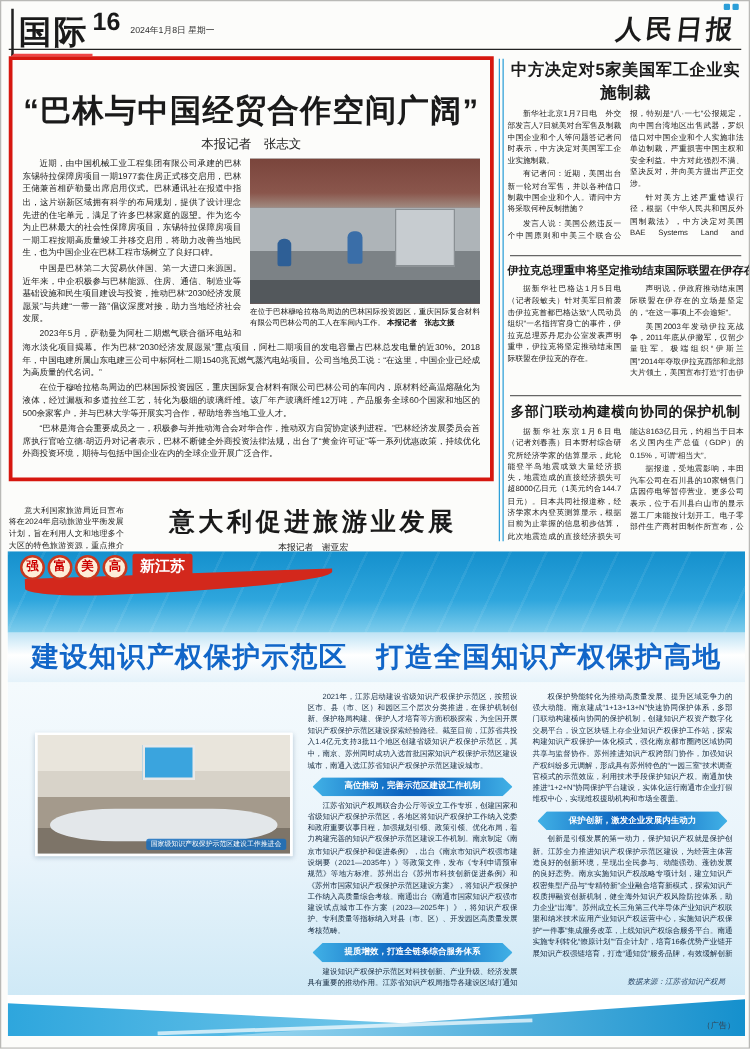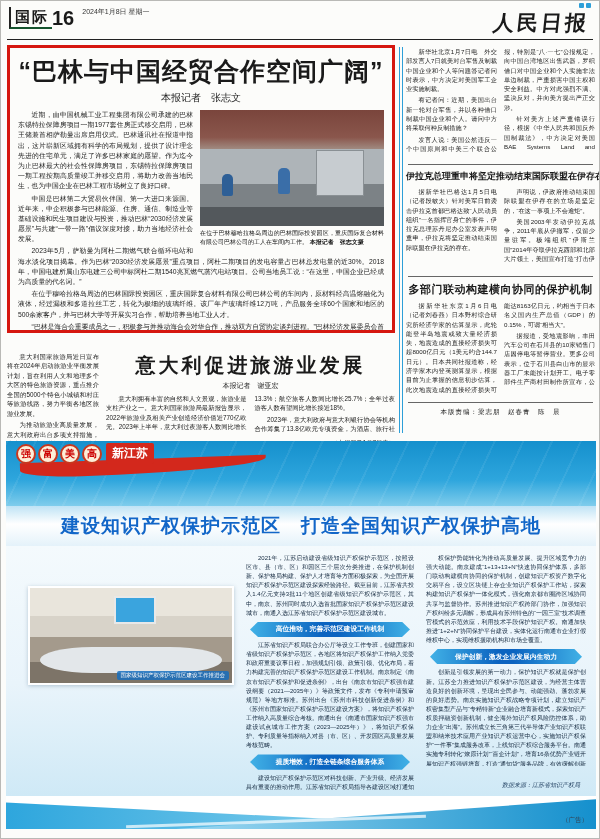--- a/index.html
+++ b/index.html
@@ -1,36 +1,36 @@
 <!DOCTYPE html>
 <html><head>
 <meta charset="utf-8">
 <style>
   html,body{margin:0;padding:0;background:#e8e8e6;}
   .page{position:relative;width:600px;height:839px;background:#fcfcfa;
     font-family:"Liberation Sans",sans-serif;color:#1a1a1a;overflow:hidden;
     border:1px solid #b9b9b6;box-sizing:border-box;}
   
   .hdr{position:absolute;top:6px;left:8px;right:8px;height:30px;}
-  .sec{display:inline-block;font-size:15px;font-weight:bold;letter-spacing:2px;
-    border-left:2px solid #222;border-bottom:2px solid #14532d;padding:1px 3px 0 4px;}
+  .sec{display:inline-block;font-size:26px;font-weight:bold;letter-spacing:2px;
+    border-left:2px solid #222;border-bottom:2px solid #ef4444;padding:1px 3px 0 4px;}
   .pnum{display:inline-block;font-size:20px;font-weight:bold;margin-left:0;vertical-align:top;}
   .date{display:inline-block;font-size:7px;color:#333;margin-left:8px;vertical-align:8px;}
   .masthead{position:absolute;right:2px;top:2px;font-family:"DejaVu Serif",serif;
     font-size:21px;font-weight:bold;letter-spacing:3px;transform:skewX(-6deg);}
   .mh-icons{position:absolute;right:0;top:-4px;display:flex;gap:2px;}
   .mh-icons i{width:5px;height:5px;background:#2d9fd8;border-radius:1px;display:block;}
   .hrule{position:absolute;top:38px;left:6px;right:6px;border-top:1.5px solid #222;}
   
   .main{position:absolute;top:44px;left:6px;width:388px;}
   .vdiv{position:absolute;top:46px;left:398px;width:2px;height:386px;
     border-left:1px solid #2d9fd8;border-right:1px solid #2d9fd8;}
   .rcol{position:absolute;top:46px;left:405px;width:189px;}
   
-  .lead{border:3px solid #d6170f;height:288px;padding:5px 8px;box-sizing:border-box;overflow:hidden;}
+  .lead{border:3px solid #d6170f;height:340px;padding:22px 8px;box-sizing:border-box;overflow:hidden;}
   .lead h1{margin:2px 0 3px;font-size:25px;letter-spacing:1px;text-align:center;font-weight:bold;}
   .byline{font-size:10px;text-align:center;margin:2px 0 5px;color:#222;}
   .photobox{float:right;width:184px;margin:0 0 2px 7px;}
   .photo1{width:184px;height:116px;
     background:
       linear-gradient(180deg, rgba(0,0,0,.18), rgba(0,0,0,0) 30%),
       linear-gradient(90deg, #6b3f38 0 100%);
     background-color:#8d9398;position:relative;overflow:hidden;}
   .photo1 .ceil{position:absolute;top:0;left:0;right:0;height:34%;
     background:linear-gradient(180deg,#7a453c,#8a564c 70%,#a08a80);}
@@ -71,21 +71,21 @@
     border-radius:0 0 90% 30% / 0 0 100% 60%;transform:rotate(-2deg);}
   .ribbon .row{position:absolute;left:0;top:0;display:flex;align-items:center;gap:2px;}
   .medal{width:16px;height:16px;border-radius:50%;background:#fdeeD8;background:#fdeed8;
     border:2px solid #c8381f;color:#c00;font-size:10px;font-weight:bold;line-height:16px;text-align:center;box-sizing:content-box;}
   .ribbon .suffix{font-size:12px;font-weight:bold;color:#fff;background:#d3281c;padding:2px 6px;border-radius:2px;margin-left:2px;}
   .jiangsu{position:absolute;left:168px;top:16px;font-size:40px;font-weight:bold;font-style:italic;
     color:#1266c8;letter-spacing:2px;
     text-shadow:-2px 0 #fff,2px 0 #fff,0 -2px #fff,0 2px #fff,2px 2px #fff,-2px 2px #fff,3px 3px 4px rgba(0,40,90,.4);}
   .ad-band{height:40px;display:flex;align-items:center;justify-content:center;
     background:linear-gradient(180deg,#bfe3f5,#ffffff 45%,#e4f2fa);}
-  .ad-band .sub{font-size:19px;font-weight:bold;color:#1266c8;letter-spacing:1px;}
+  .ad-band .sub{font-size:22px;font-weight:bold;color:#1266c8;letter-spacing:1px;}
   .ad-body{position:relative;height:250px;
     background:linear-gradient(180deg,#f4fafd,#e9f4fb 55%,#cfe9f6);}
   .mphoto{position:absolute;left:22px;top:40px;width:202px;height:95px;border:2px solid #fff;
     box-shadow:0 1px 4px rgba(0,50,90,.25);background:linear-gradient(180deg,#e9e5dc 0 30%,#d8d3c9 30% 52%,#a49a8c 52% 78%,#7d7468 78%);overflow:hidden;}
   .mphoto .screen{position:absolute;left:84px;top:8px;width:38px;height:24px;background:#3aa4de;border:2px solid #e8e8e8;}
   .mphoto .table{position:absolute;left:10px;bottom:10px;width:182px;height:26px;background:#e3e7ea;border-radius:40%/70%;}
   .mphoto .cap{position:absolute;right:3px;bottom:3px;background:rgba(23,110,190,.85);color:#fff;
     font-size:5.5px;padding:1px 4px;border-radius:2px;}
   .sphoto{position:absolute;left:42px;top:146px;width:196px;height:100px;border:2px solid #fff;
     box-shadow:0 1px 4px rgba(0,50,90,.25);background:#fff;overflow:hidden;}
@@ -171,20 +171,21 @@
           <p>意大利拥有丰富的自然和人文景观，旅游业是支柱产业之一。意大利国家旅游局最新报告显示，2022年旅游业及相关产业创造经济价值近770亿欧元。2023年上半年，意大利过夜游客人数同比增长13.3%；航空旅客人数同比增长25.7%；全年过夜游客人数有望同比增长接近18%。</p>
           <p>2023年，意大利政府与意大利银行协会等机构合作筹集了13.8亿欧元专项资金，为酒店、旅行社和会展公司等提供拨款及优惠贷款，以提振产业发展。意大利政府还发布了新版旅游业发展五年计划，将“创新”“专业化”“可持续”等作为未来的战略支柱，并计划建立数字旅游中心，利用人工智能、大数据等工具分析游客需求并进行定向推广，打造数字化旅游。</p>
 
         </div>
         <div class="dateline">（本报罗马1月7日电）</div>
       </div>
     </div>
   </div>
 
   <div class="rcol">
+    <h3 class="h-a">中方决定对5家美国军工企业实施制裁</h3>
     <div class="r-body" style="height:112px;">
       <p>新华社北京1月7日电　外交部发言人7日就美对台军售及制裁中国企业和个人等问题答记者问时表示，中方决定对美国军工企业实施制裁。</p>
       <p>有记者问：近期，美国出台新一轮对台军售，并以各种借口制裁中国企业和个人。请问中方将采取何种反制措施？</p>
       <p>发言人说：美国公然违反一个中国原则和中美三个联合公报，特别是“八·一七”公报规定，向中国台湾地区出售武器，罗织借口对中国企业和个人实施非法单边制裁，严重损害中国主权和安全利益。中方对此强烈不满、坚决反对，并向美方提出严正交涉。</p>
       <p>针对美方上述严重错误行径，根据《中华人民共和国反外国制裁法》，中方决定对美国BAE Systems Land and Armaments、联合技术系统运营公司（Alliant Techsystems Operation）、宇航环境公司（AeroVironment）、ViaSat公司和Data Link Solutions公司等5家美国军工企业实施制裁。措施包括冻结在我国境内的动产、不动产和其他各类财产，禁止我国境内组织、个人与其进行交易、合作等活动。</p>
 
     </div>
     <hr class="r-rule">
     <h3 class="h-b">伊拉克总理重申将坚定推动结束国际联盟在伊存在</h3>
     <div class="r-body" style="height:84px;">

